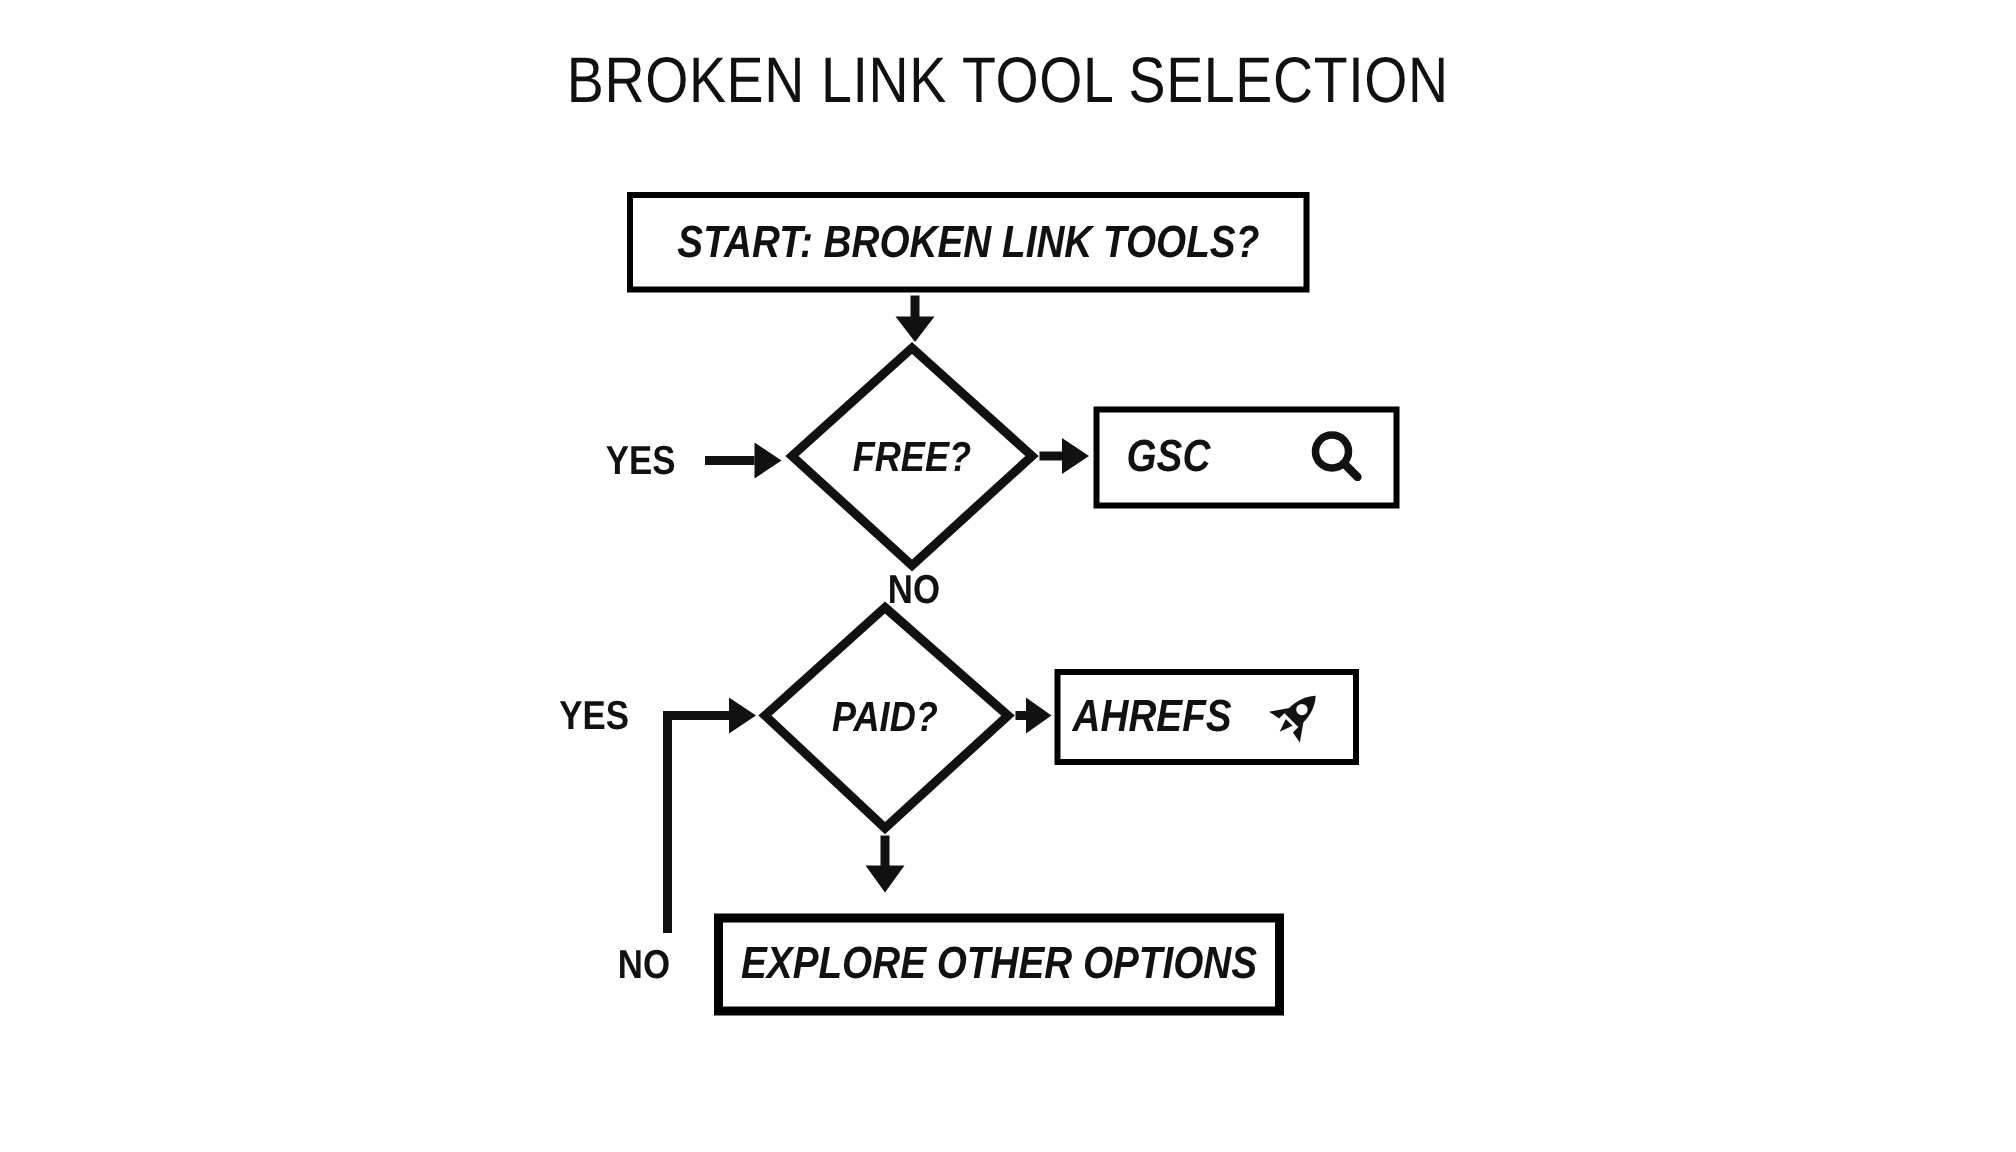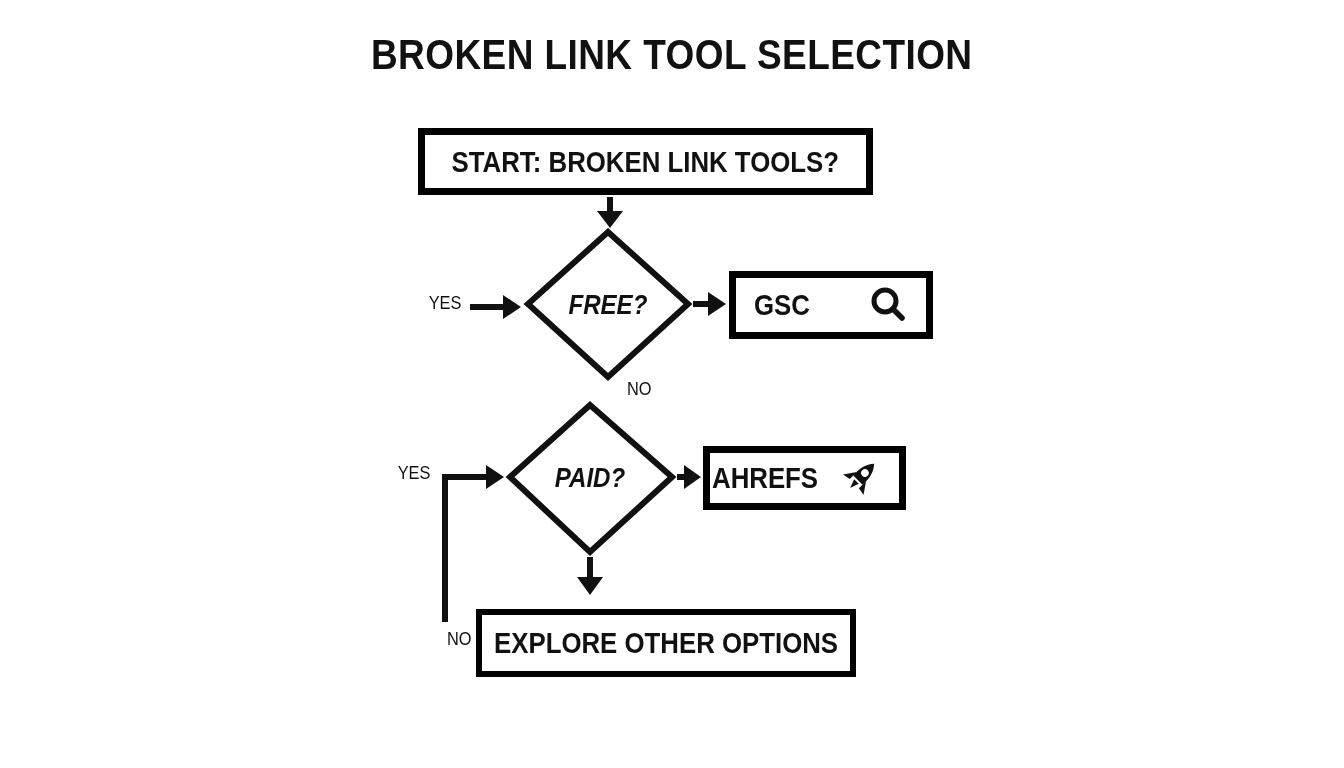--- a/index.html
+++ b/index.html
@@ -16,38 +16,39 @@
     position: absolute;
     left: 0; top: 0;
     width: 1344px; height: 768px;
   }
   .title {
     position: absolute;
     left: 0; top: 30px;
     width: 1344px;
     text-align: center;
     font-size: 43px;
-    font-weight: 700;
+    font-weight: 400;
     letter-spacing: 0.5px;
   }
   .cx {
     display: inline-block;
     transform: scaleX(0.86);
     transform-origin: center center;
     white-space: nowrap;
   }
   .node-box {
     position: absolute;
     box-sizing: border-box;
-    border: 7px solid #000000;
+    border: 4px solid #000000;
     background: #ffffff;
     display: flex;
     align-items: center;
     justify-content: center;
     font-weight: 700;
+    font-style: italic;
   }
   .start-box   { left: 418px; top: 128px; width: 455px; height: 67px; font-size: 30px; }
   .gsc-box     { left: 729px; top: 271px; width: 204px; height: 68px; font-size: 30px;
                  justify-content: space-between; padding: 0 18px; }
   .ahrefs-box  { left: 703px; top: 446px; width: 203px; height: 64px; font-size: 30px;
                  justify-content: flex-end; padding: 0 14px; }
   .explore-box { left: 476px; top: 609px; width: 380px; height: 68px; font-size: 30px;
                  border-width: 6px; justify-content: center; }
   .diamond-label {
     position: absolute;
@@ -55,23 +56,23 @@
     text-align: center;
     font-size: 28px;
     font-weight: 700;
     font-style: italic;
   }
   .free-label { left: 528px; top: 289px; }
   .paid-label { left: 510px; top: 462px; }
   .edge-label {
     position: absolute;
     width: 64px;
-    text-align: right;
-    font-size: 19px;
-    font-weight: 400;
+    text-align: left;
+    font-size: 27px;
+    font-weight: 700;
   }
   .yes1 { left: 400px; top: 292px; }
   .no1  { left: 589px; top: 378px; }
   .yes2 { left: 369px; top: 462px; }
   .no2  { left: 409px; top: 628px; }
   .icon { display: block; flex: 0 0 auto; }
 </style>
 </head>
 <body>
 

